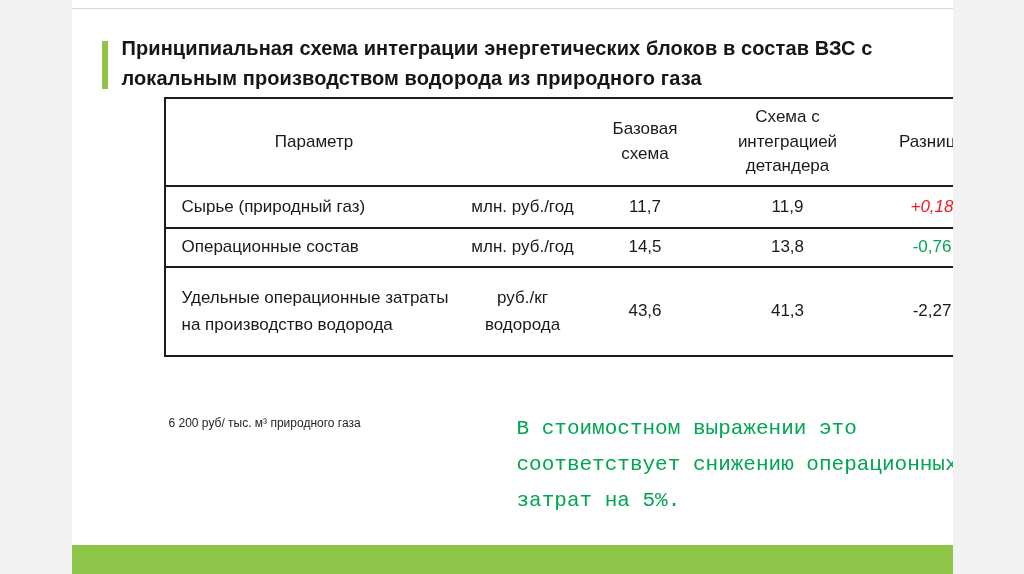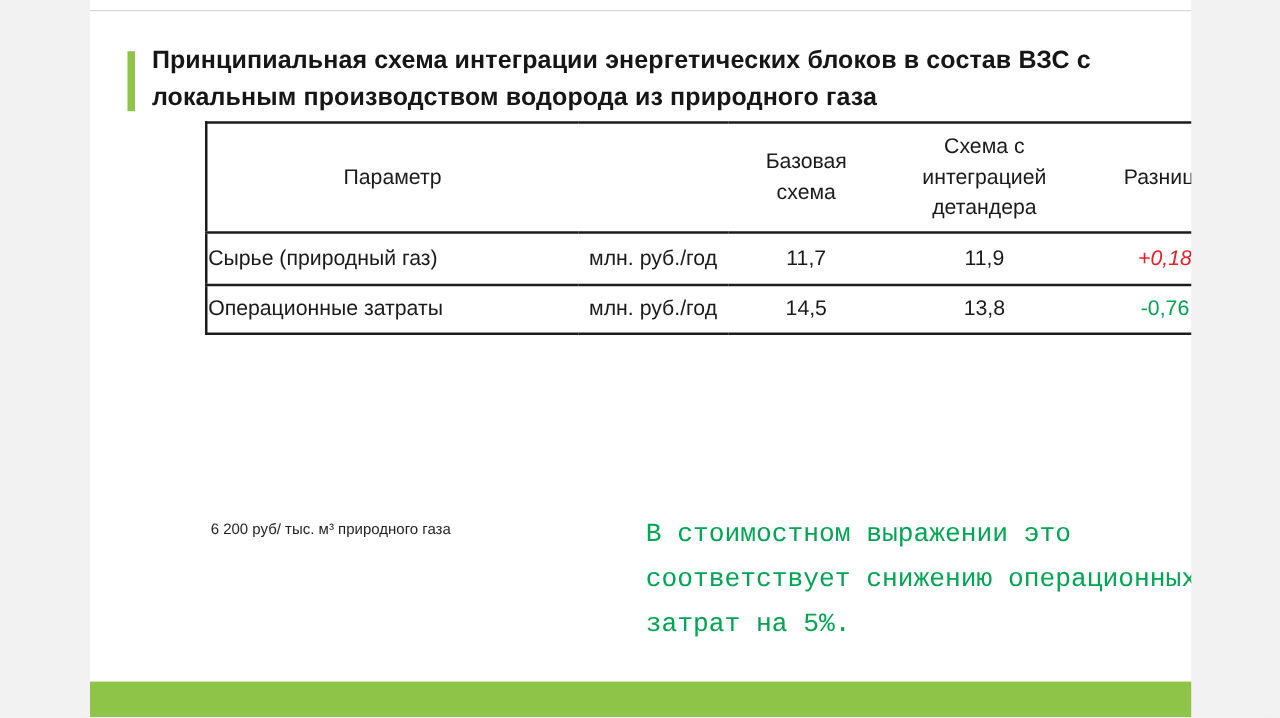--- a/index.html
+++ b/index.html
@@ -26,21 +26,21 @@
   }
   .cost-table,
   .cost-table th,.cost-table td{border:0;}
   .cost-table{border:2px solid #1c1c1c;}
   .cost-table th,.cost-table td{
     border-bottom:2px solid #1c1c1c;
     vertical-align:middle;text-align:center;font-weight:400;
     padding:4px 6px;line-height:1.55;
   }
   .cost-table tr:last-child td{border-bottom:0;}
-  .cost-table .c-param{text-align:left;padding-left:1px;padding-right:14px;}
+  .cost-table .c-param{text-align:left;padding-left:16px;padding-right:14px;}
   .cost-table thead th{line-height:1.45;}
   .c-diff{font-weight:400;}
   .trend-up{color:var(--positive-red,#ee1c25);font-weight:700;font-style:italic;}
   .trend-down{color:var(--negative-green,#00a651);font-weight:700;}
   .trend-neutral{color:#1a1a1a;font-weight:400;}
 
   
   .assumptions{position:absolute;left:97px;top:412px;font-size:12px;color:#1f1f1f;}
   .assumption{margin:0 0 17px 0;line-height:22px;}
 
@@ -95,25 +95,32 @@
     </thead>
     <tbody>
       <tr style="height:42px">
         <td class="c-param">Сырье (природный газ)</td>
         <td>млн. руб./год</td>
         <td>11,7</td>
         <td>11,9</td>
         <td class="c-diff trend-up">+0,18</td>
       </tr>
       <tr style="height:39px">
-        <td class="c-param">Операционные затраты</td>
+        <td class="c-param">Операционные состав</td>
         <td>млн. руб./год</td>
         <td>14,5</td>
         <td>13,8</td>
         <td class="c-diff trend-down">-0,76</td>
+      </tr>
+      <tr style="height:89px">
+        <td class="c-param">Удельные операционные затраты на производство водорода</td>
+        <td>руб./кг водорода</td>
+        <td>43,6</td>
+        <td>41,3</td>
+        <td class="c-diff trend-neutral">-2,27</td>
       </tr>
     </tbody>
   </table>
 
   <div class="assumptions">
     <p class="assumption">6 200 руб/ тыс. м³ природного газа</p>
   </div>
 
   <p class="conclusion">В стоимостном выражении это соответствует снижению операционных затрат на 5%.</p>
 

